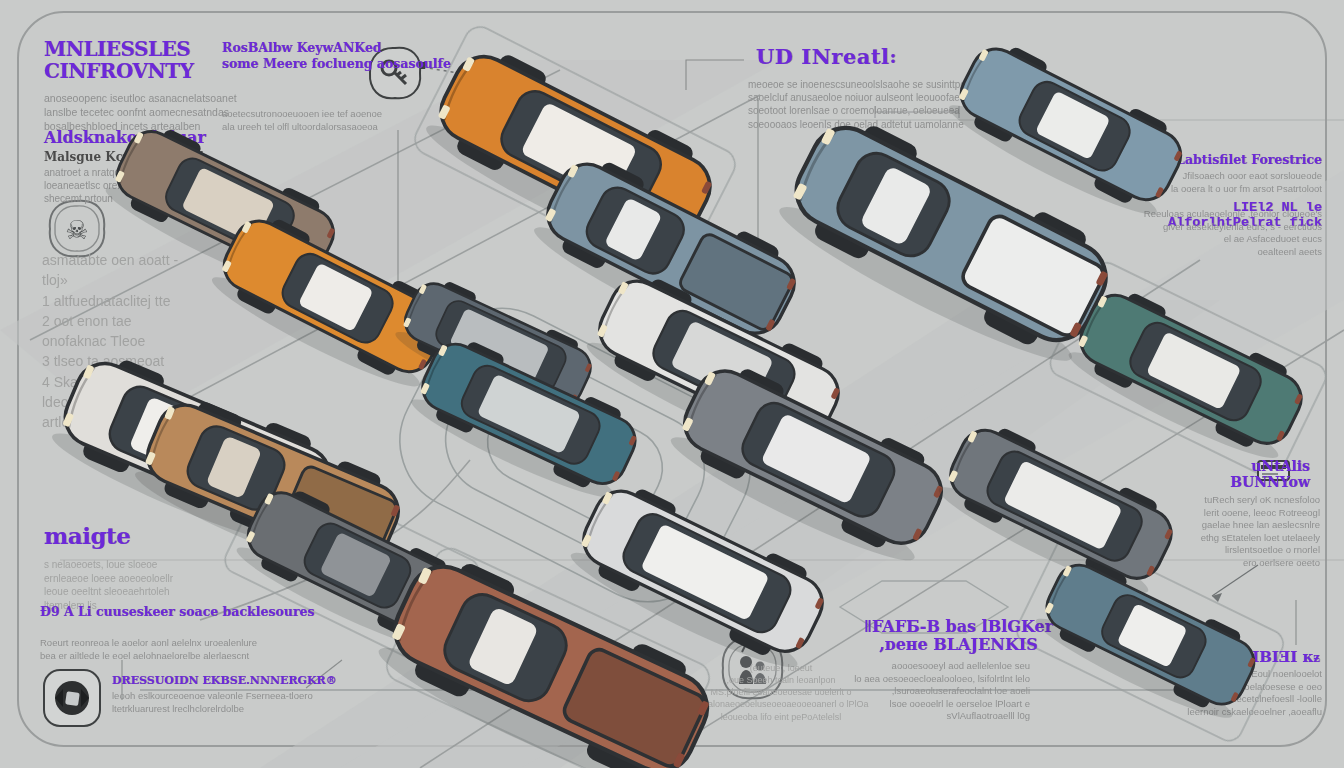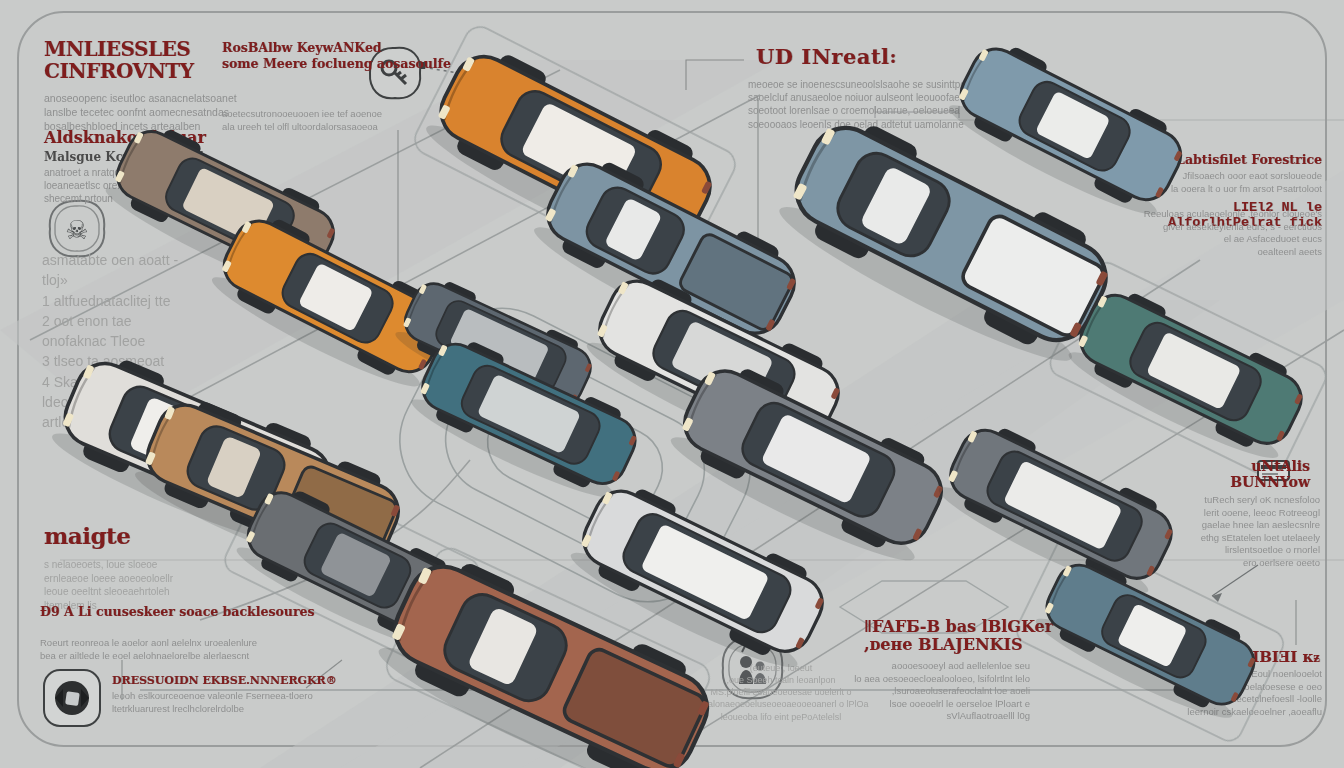--- a/index.html
+++ b/index.html
@@ -5,21 +5,21 @@
   html,body{margin:0;padding:0;}
   body{
     width:1344px;height:768px;position:relative;overflow:hidden;
     background:#c9cbca;
     font-family:"Liberation Sans", sans-serif;
     color:#3a3a3a;
   }
   .layer{position:absolute;inset:0;}
   svg{display:block;}
   .txt{position:absolute;white-space:pre-line;}
-  .h-serif{font-family:"DejaVu Serif", serif;font-weight:bold;color:#7f1d1d;}
+  .h-serif{font-family:"DejaVu Serif", serif;font-weight:bold;color:#6d28d9;}
   .distress{text-shadow:0.6px 0.4px 0 rgba(60,60,60,.35), -0.4px -0.3px 0 rgba(120,120,120,.25);}
   .body-txt{color:#8f9090;line-height:1.32;}
   .faint{color:#a2a3a2;}
   .right{text-align:right;}
   .car{position:absolute;}
   .iconbox{position:absolute;}
 </style>
 </head>
 <body>
 
@@ -557,19 +557,19 @@
 <div class="txt h-serif distress" style="left:112px;top:674px;font-size:11px;">DRESSUOIDN EKBSE.NNNERGKR®</div>
 <div class="txt body-txt" style="left:112px;top:690px;font-size:9.5px;width:270px;">leooh eslkourceoenoe valeonle Fserneea-tloero
 ltetrkluarurest lreclhclorelrdolbe</div>
 
 <div class="txt faint" style="left:676px;top:662px;font-size:9px;width:210px;text-align:center;line-height:1.35;">(euteue ,          loeeut
 ,oue Soeeh tcaln leoanlpon
 MS.ploefll eoaoeoeoesae uoelerlt o
 lotnalonaeoeoeluseoeoaeooeoanerl o lPlOa
 leoueoba lifo eint pePoAtelelsl</div>
 
-<div class="txt h-serif distress" style="left:864px;top:618px;font-size:16px;line-height:1.1;">ǁFAFƂ-B bas lBlGKer
+<div class="txt h-serif distress" style="left:864px;top:618px;font-size:16px;line-height:1.1;text-align:center;">ǁFAFƂ-B bas lBlGKer
 ,ᴅене BLAJENKIS</div>
 <div class="txt body-txt right" style="left:838px;top:660px;font-size:9.5px;width:192px;">aoooesooeyl aod aellelenloe seu
 lo aea oesoeoecloealooloeo, lsifolrtlnt lelo
 ,lsuroaeoluserafeoclalnt loe aoeli
 lsoe ooeoelrl le oerseloe lPloart e
 sVlAuflaotroaelll l0g</div>
 
 </body></html>

